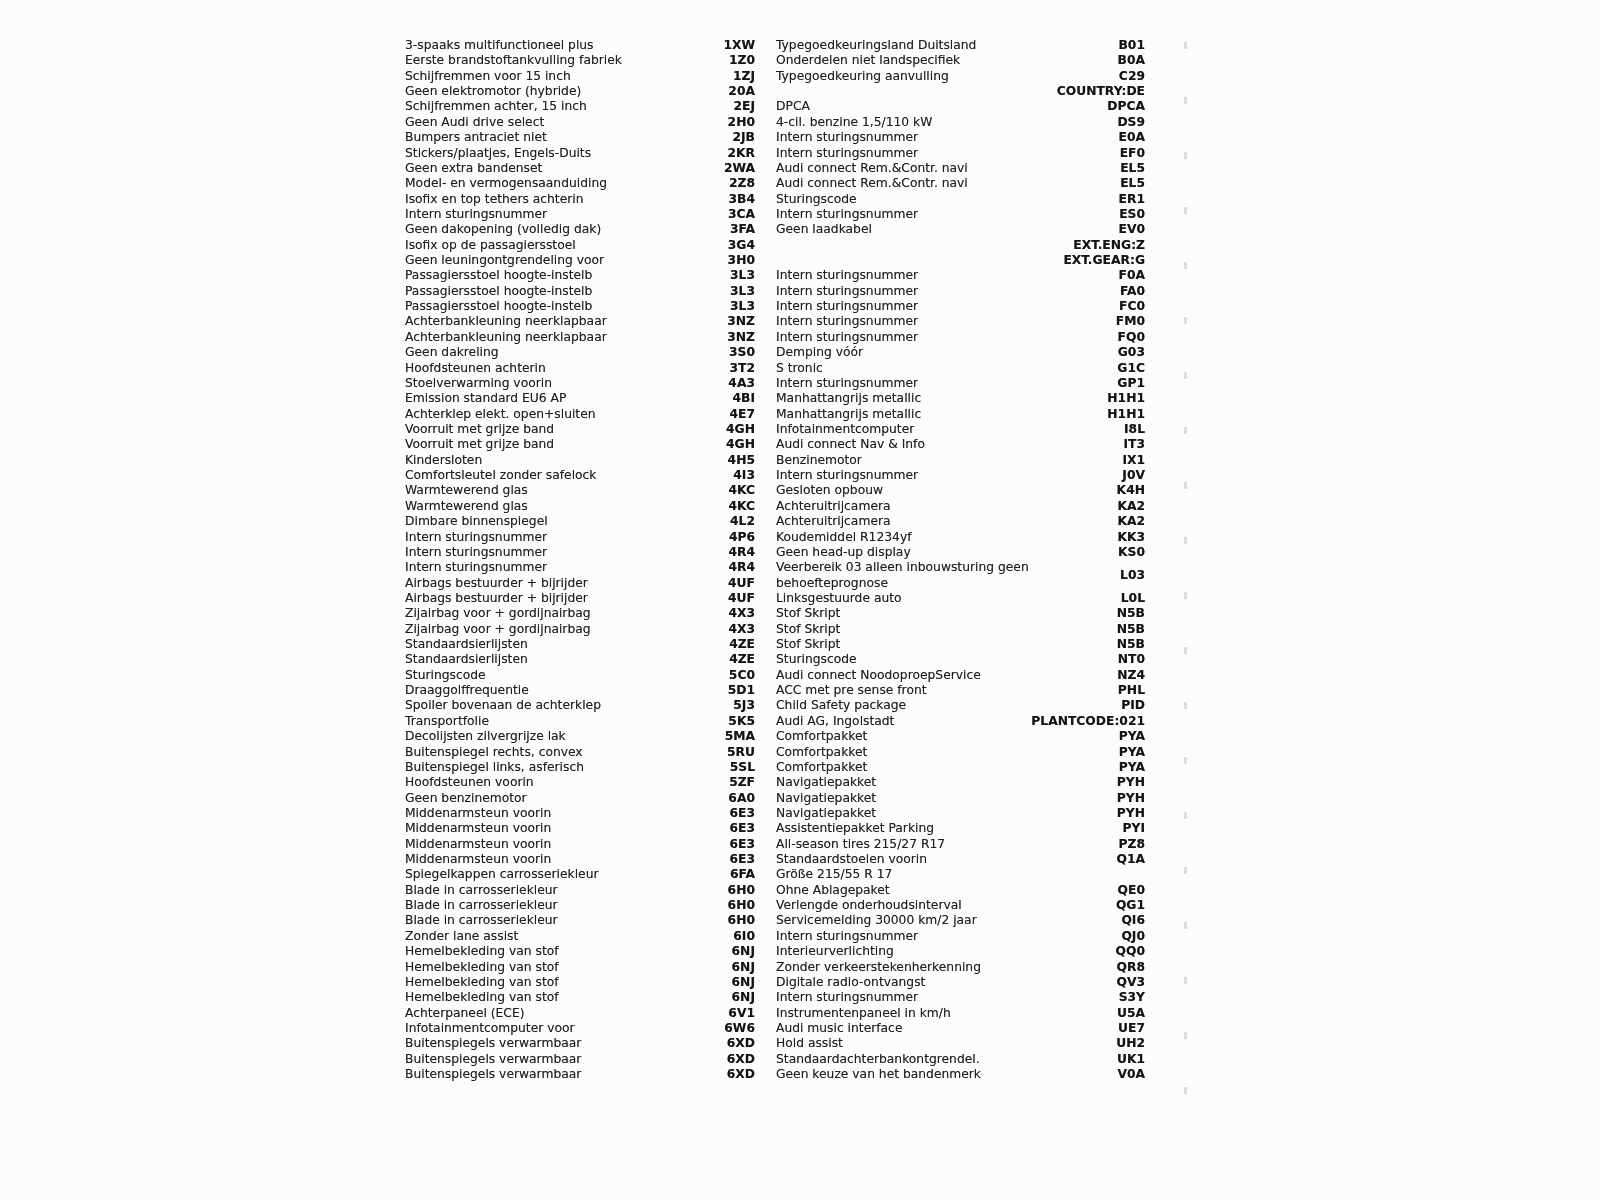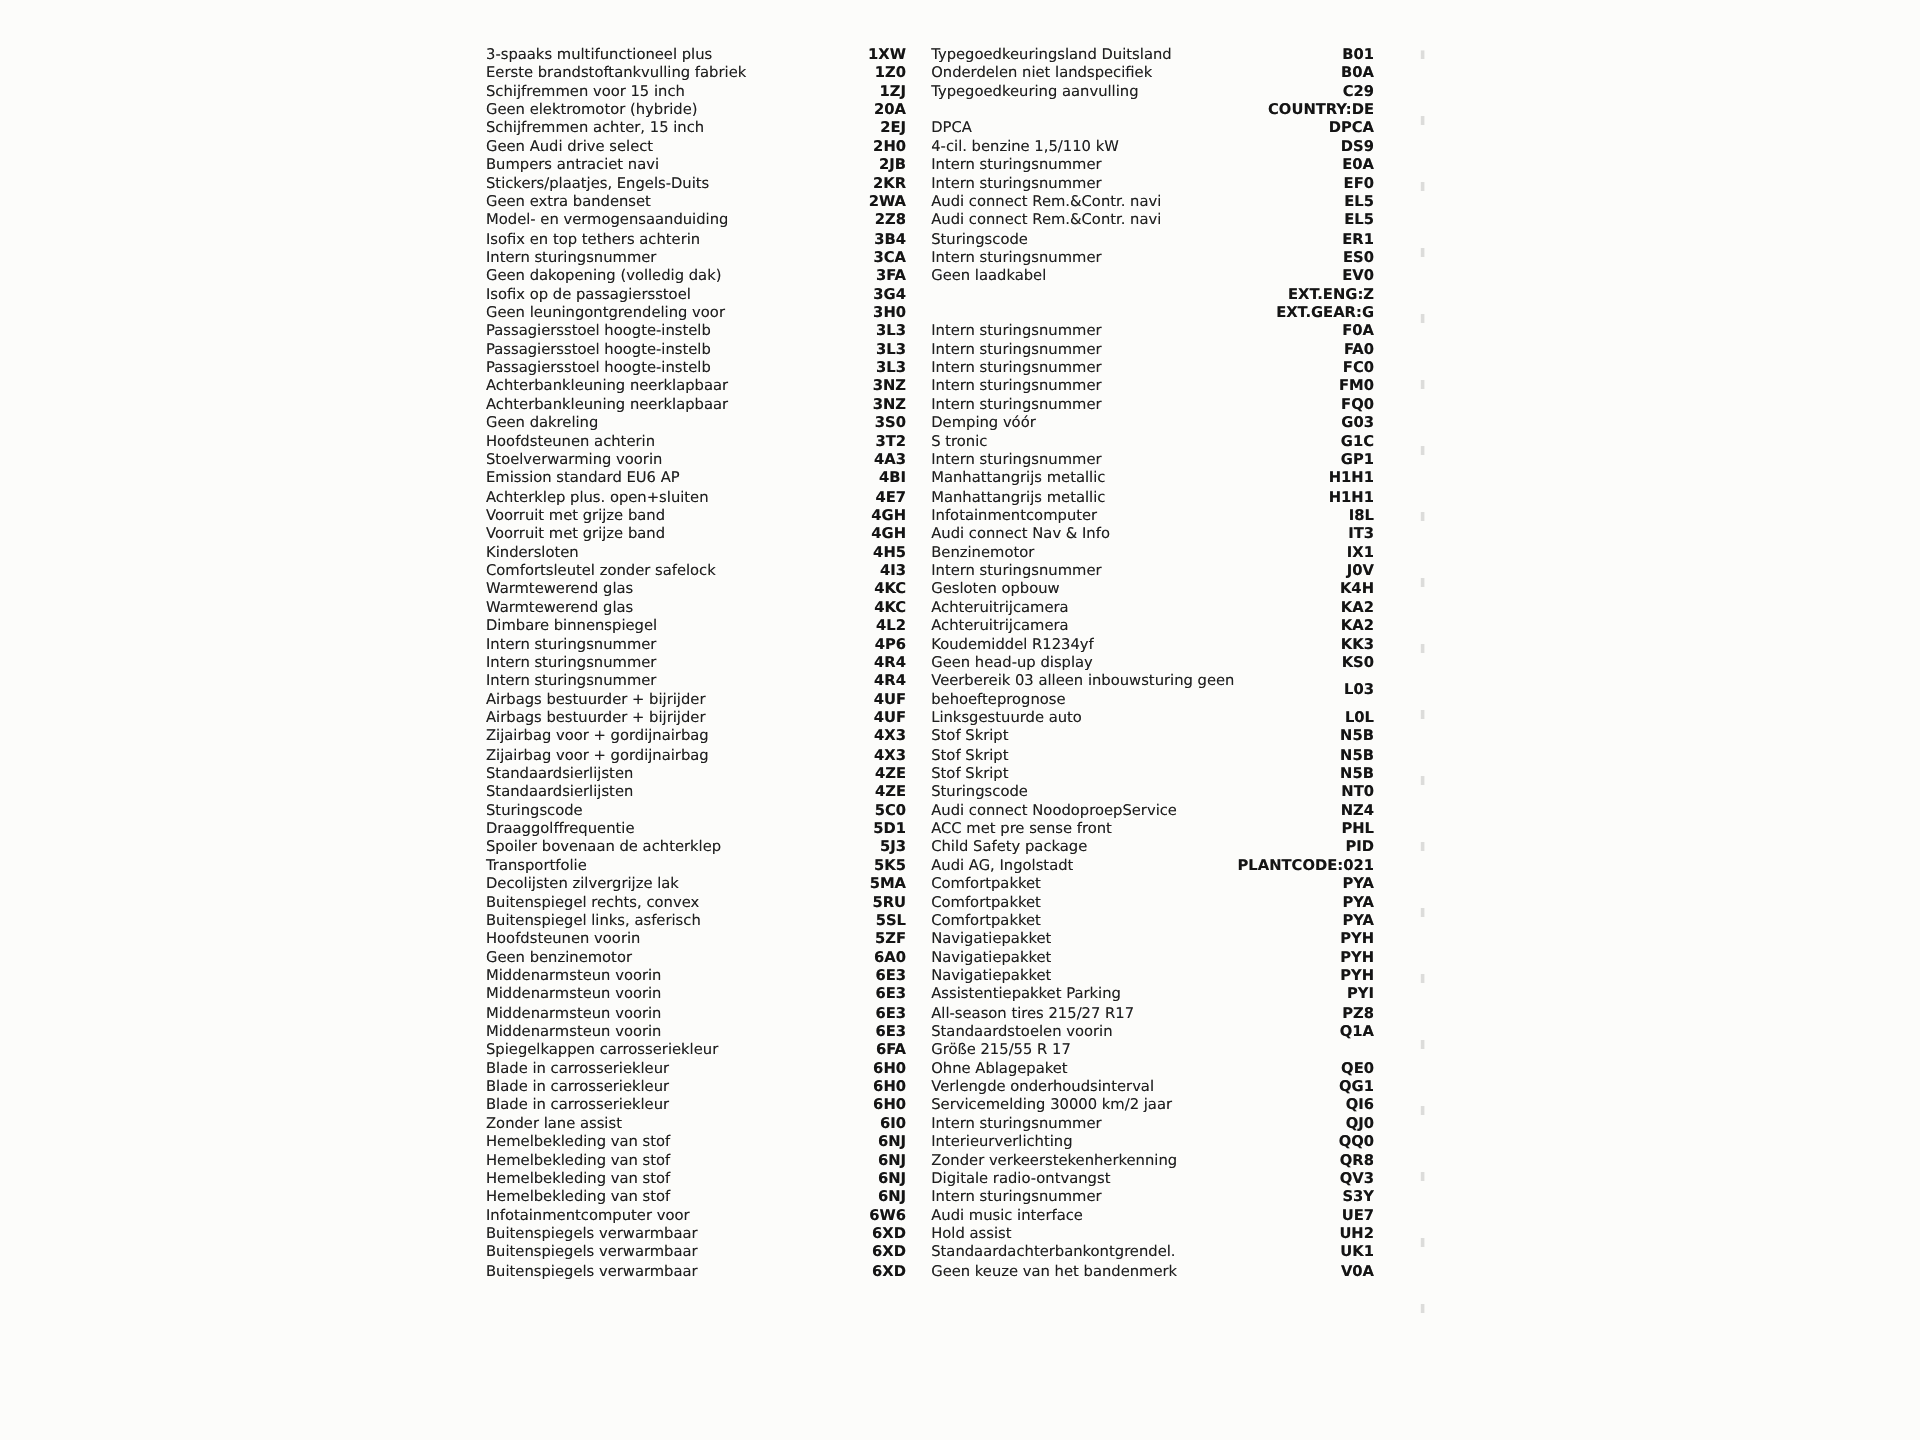--- a/index.html
+++ b/index.html
@@ -108,21 +108,21 @@
   </div>
 
   <div class="row">
     <span class="cell-ld">Geen Audi drive select</span>
     <span class="cell-lc">2H0</span>
     <span class="cell-rd">4-cil. benzine 1,5/110 kW</span>
     <span class="cell-rc">DS9</span>
   </div>
 
   <div class="row">
-    <span class="cell-ld">Bumpers antraciet navi</span>
+    <span class="cell-ld">Bumpers antraciet niet</span>
     <span class="cell-lc">2JB</span>
     <span class="cell-rd">Intern sturingsnummer</span>
     <span class="cell-rc">E0A</span>
   </div>
 
   <div class="row">
     <span class="cell-ld">Stickers/plaatjes, Engels-Duits</span>
     <span class="cell-lc">2KR</span>
     <span class="cell-rd">Intern sturingsnummer</span>
     <span class="cell-rc">EF0</span>
@@ -235,21 +235,21 @@
   </div>
 
   <div class="row">
     <span class="cell-ld">Emission standard EU6 AP</span>
     <span class="cell-lc">4BI</span>
     <span class="cell-rd">Manhattangrijs metallic</span>
     <span class="cell-rc">H1H1</span>
   </div>
 
   <div class="row">
-    <span class="cell-ld">Achterklep plus. open+sluiten</span>
+    <span class="cell-ld">Achterklep elekt. open+sluiten</span>
     <span class="cell-lc">4E7</span>
     <span class="cell-rd">Manhattangrijs metallic</span>
     <span class="cell-rc">H1H1</span>
   </div>
 
   <div class="row">
     <span class="cell-ld">Voorruit met grijze band</span>
     <span class="cell-lc">4GH</span>
     <span class="cell-rd">Infotainmentcomputer</span>
     <span class="cell-rc">I8L</span>
@@ -510,20 +510,26 @@
   </div>
 
   <div class="row">
     <span class="cell-ld">Hemelbekleding van stof</span>
     <span class="cell-lc">6NJ</span>
     <span class="cell-rd">Intern sturingsnummer</span>
     <span class="cell-rc">S3Y</span>
   </div>
 
 
+  <div class="row">
+    <span class="cell-ld">Achterpaneel (ECE)</span>
+    <span class="cell-lc">6V1</span>
+    <span class="cell-rd">Instrumentenpaneel in km/h</span>
+    <span class="cell-rc">U5A</span>
+  </div>
 
   <div class="row">
     <span class="cell-ld">Infotainmentcomputer voor</span>
     <span class="cell-lc">6W6</span>
     <span class="cell-rd">Audi music interface</span>
     <span class="cell-rc">UE7</span>
   </div>
 
   <div class="row">
     <span class="cell-ld">Buitenspiegels verwarmbaar</span>

